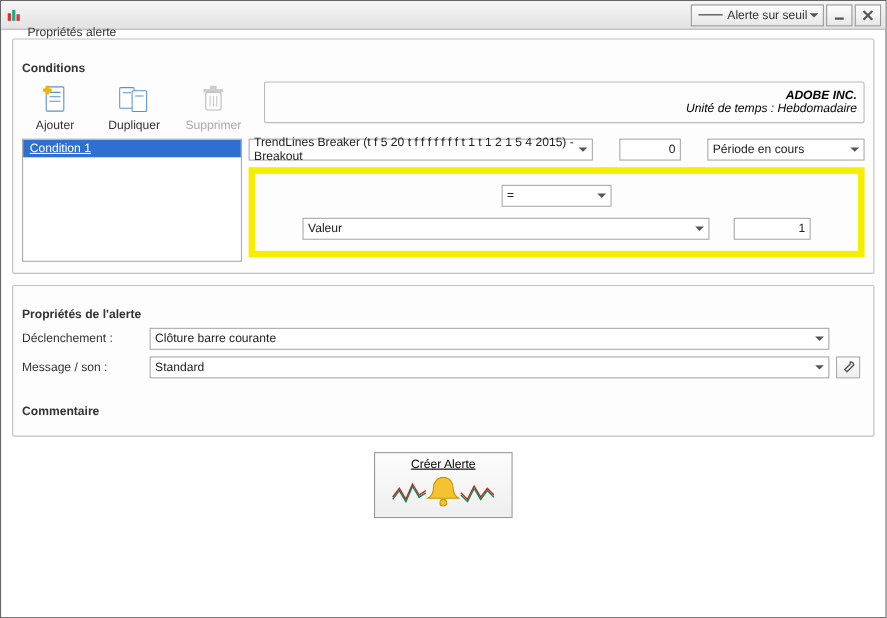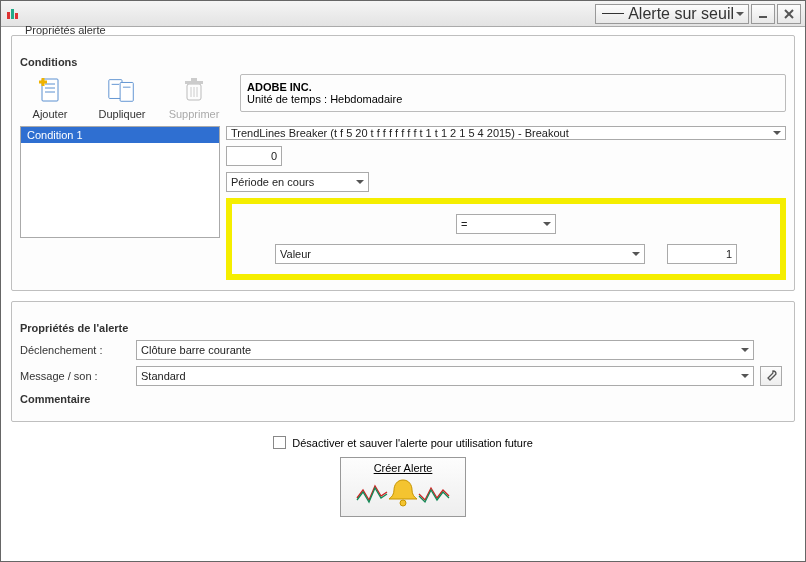--- a/index.html
+++ b/index.html
@@ -26,21 +26,21 @@
     width: 16px; height: 16px; margin-right: 4px;
     display:inline-flex;align-items:center;justify-content:center;
   }
   .titlebar .title { flex: 0 0 auto; color:#333;margin-top:33px; }
   .titlebar .spacer { flex:1; }
   .titlebar .threshold-btn {
     height: 20px;
     border:1px solid #999;
     background:linear-gradient(#fdfdfd,#e8e8e8);
     padding:0 14px 0 6px;
-    font-size:16px;
+    font-size:11px;
     position:relative;
     display:flex;align-items:center;gap:4px;
     color:#333;
   }
   .threshold-btn .line { display:inline-block;width:22px;height:1px;background:#333; }
   .threshold-btn::after{content:"";position:absolute;right:4px;top:50%;margin-top:-2px;border:4px solid transparent;border-top-color:#555;}
   .titlebar .win-btn {
     width:24px;height:20px;margin-left:2px;
     border:1px solid #999;background:linear-gradient(#fdfdfd,#e8e8e8);
     display:flex;align-items:center;justify-content:center;color:#555;
@@ -55,31 +55,32 @@
     position:relative;
   }
   .panel-title { font-weight:bold; color:#333; padding:2px 0 6px 0; }
   .toolbar {
     display:flex;gap:12px;align-items:flex-start;
   }
   .tool-btn { text-align:center; width:60px; cursor:pointer; color:#333; }
   .tool-btn .ic { width:32px;height:32px;margin:0 auto 2px auto;display:flex;align-items:center;justify-content:center; }
   .tool-btn.disabled { color:#aaa; }
   .instrument-box {
-    flex:1;border:1px solid #bbb;border-radius:2px;text-align:left;padding:6px;
+    flex:1;border:1px solid #bbb;border-radius:2px;text-align:right;padding:6px;
     margin-left:4px;
+    font-style:italic;
   }
   .instrument-box .name{font-weight:bold;}
   .cond-row { display:flex; gap:6px; margin-top:6px; }
   .cond-list {
     width:200px;height:112px;border:1px solid #aaa;background:#fff;overflow:hidden;
   }
-  .cond-list .item{background:#2f6fd1;color:#fff;padding:2px 6px;}
+  .cond-list .item{background:#2f6fd1;color:#fff;padding:2px 6px;text-decoration:underline;}
   .cond-right { flex:1; display:flex;flex-direction:column;gap:6px; }
-  .row1 { display:flex;gap:6px;flex-direction:column; }
+  .row1 { display:flex;gap:24px; }
   .select, .numfield, .textfield {
     border:1px solid #aaa;background:#fff;height:20px;font-size:11px;
     padding:0 16px 0 4px;position:relative;display:flex;align-items:center;color:#222;
   }
   .select::after{content:"";position:absolute;right:4px;top:50%;margin-top:-2px;border:4px solid transparent;border-top-color:#555;}
   .numfield{justify-content:flex-end;padding:0 4px;}
   .highlight {
     border:6px solid #f5ee00;padding:10px;display:flex;flex-direction:column;gap:10px;align-items:center;
   }
   .highlight .op { width:100px; }
@@ -226,28 +227,24 @@
       <div class="lbl">Message / son :</div>
       <div class="select">
           <span>Standard</span>
         </div>
       <div class="sound-btn">
         <svg width="14" height="14" viewBox="0 0 14 14">
             <path d="M9 2a3 3 0 0 1 3 3l-1.2 1.2L6 11l-2-2 4.8-4.8L9 2z" fill="none" stroke="#555" stroke-width="1.3"></path>
           </svg>
       </div>
     </div>
-    <div class="panel-title" style="margin-top:5px">Commentaire</div>
+    <div class="panel-title" style="margin-top:22px">Commentaire</div>
   </div>
 
   <div class="footer">
-    <div class="chk-row">
-      <div class="chk"></div>
-      <span>Désactiver et sauver l'alerte pour utilisation future</span>
-    </div>
     <div class="create-btn">
       <span class="lbl">Créer Alerte</span>
       <span class="bell-art">
         <svg width="96" height="34" viewBox="0 0 96 34">
           <polyline points="2,22 8,14 14,24 20,10 26,20 32,16" fill="none" stroke="#c22" stroke-width="1.3"></polyline>
           <polyline points="2,24 8,16 14,26 20,12 26,22 32,18" fill="none" stroke="#185" stroke-width="1.3"></polyline>
           <path d="M48 4c-6 0-9 5-9 10 0 4-2 7-5 9h28c-3-2-5-5-5-9 0-5-3-10-9-10z" fill="#f4c430" stroke="#c79400"></path>
           <circle cx="48" cy="27" r="3" fill="#f4c430" stroke="#c79400"></circle>
           <polyline points="64,18 70,24 76,12 82,22 88,14 94,20" fill="none" stroke="#c22" stroke-width="1.3"></polyline>
           <polyline points="64,20 70,26 76,14 82,24 88,16 94,22" fill="none" stroke="#185" stroke-width="1.3"></polyline>

